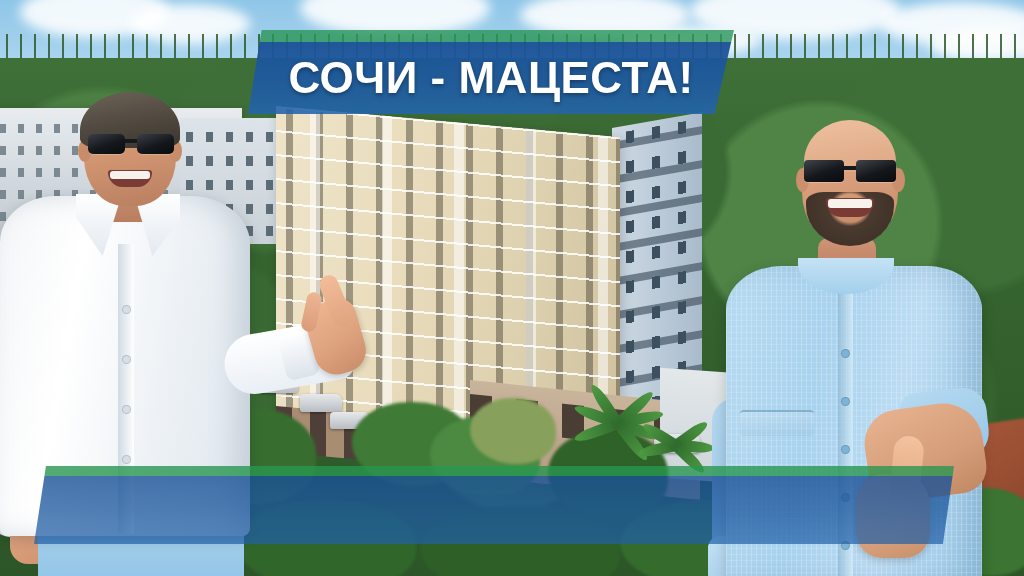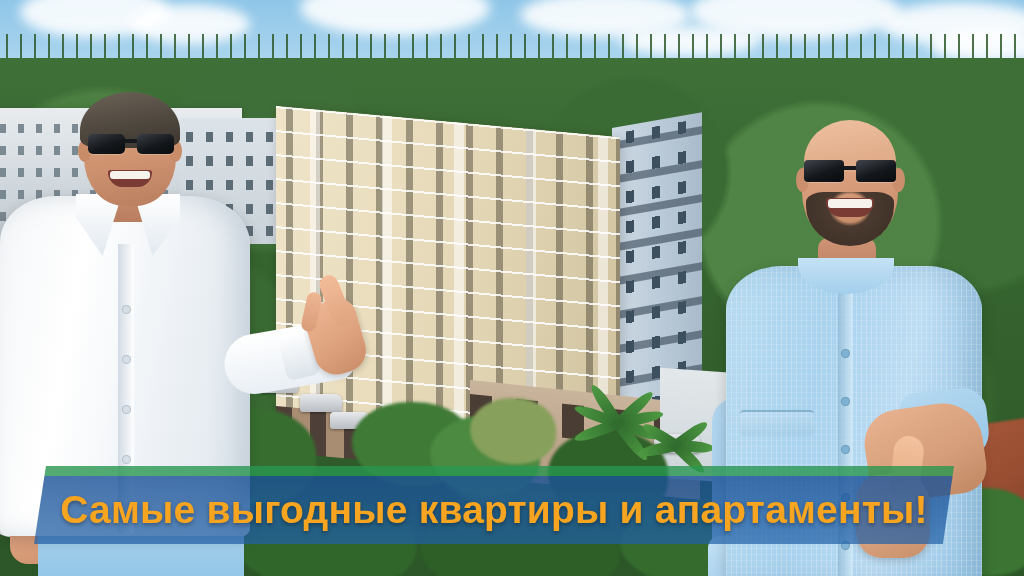--- a/index.html
+++ b/index.html
@@ -590,20 +590,24 @@
     <div class="mr-smile">
         <div class="mr-teeth"></div>
       </div>
     <div class="mr-glasses">
       <div class="mr-lens" style="left:0"></div>
       <div class="mr-bridge"></div>
       <div class="mr-lens" style="left:52px"></div>
     </div>
   </div>
 
+  <div class="banner-top">
+    <div class="blue"></div>
+    <div class="green"></div>
+    <div class="title">СОЧИ - МАЦЕСТА!</div>
+  </div>
 
   <div class="banner-bottom">
     <div class="blue"></div>
     <div class="green"></div>
-    <div class="subtitle">Самые выгодные квартиры и апартаменты!</div>
   </div>
 
 </div>
 
 </body></html>

